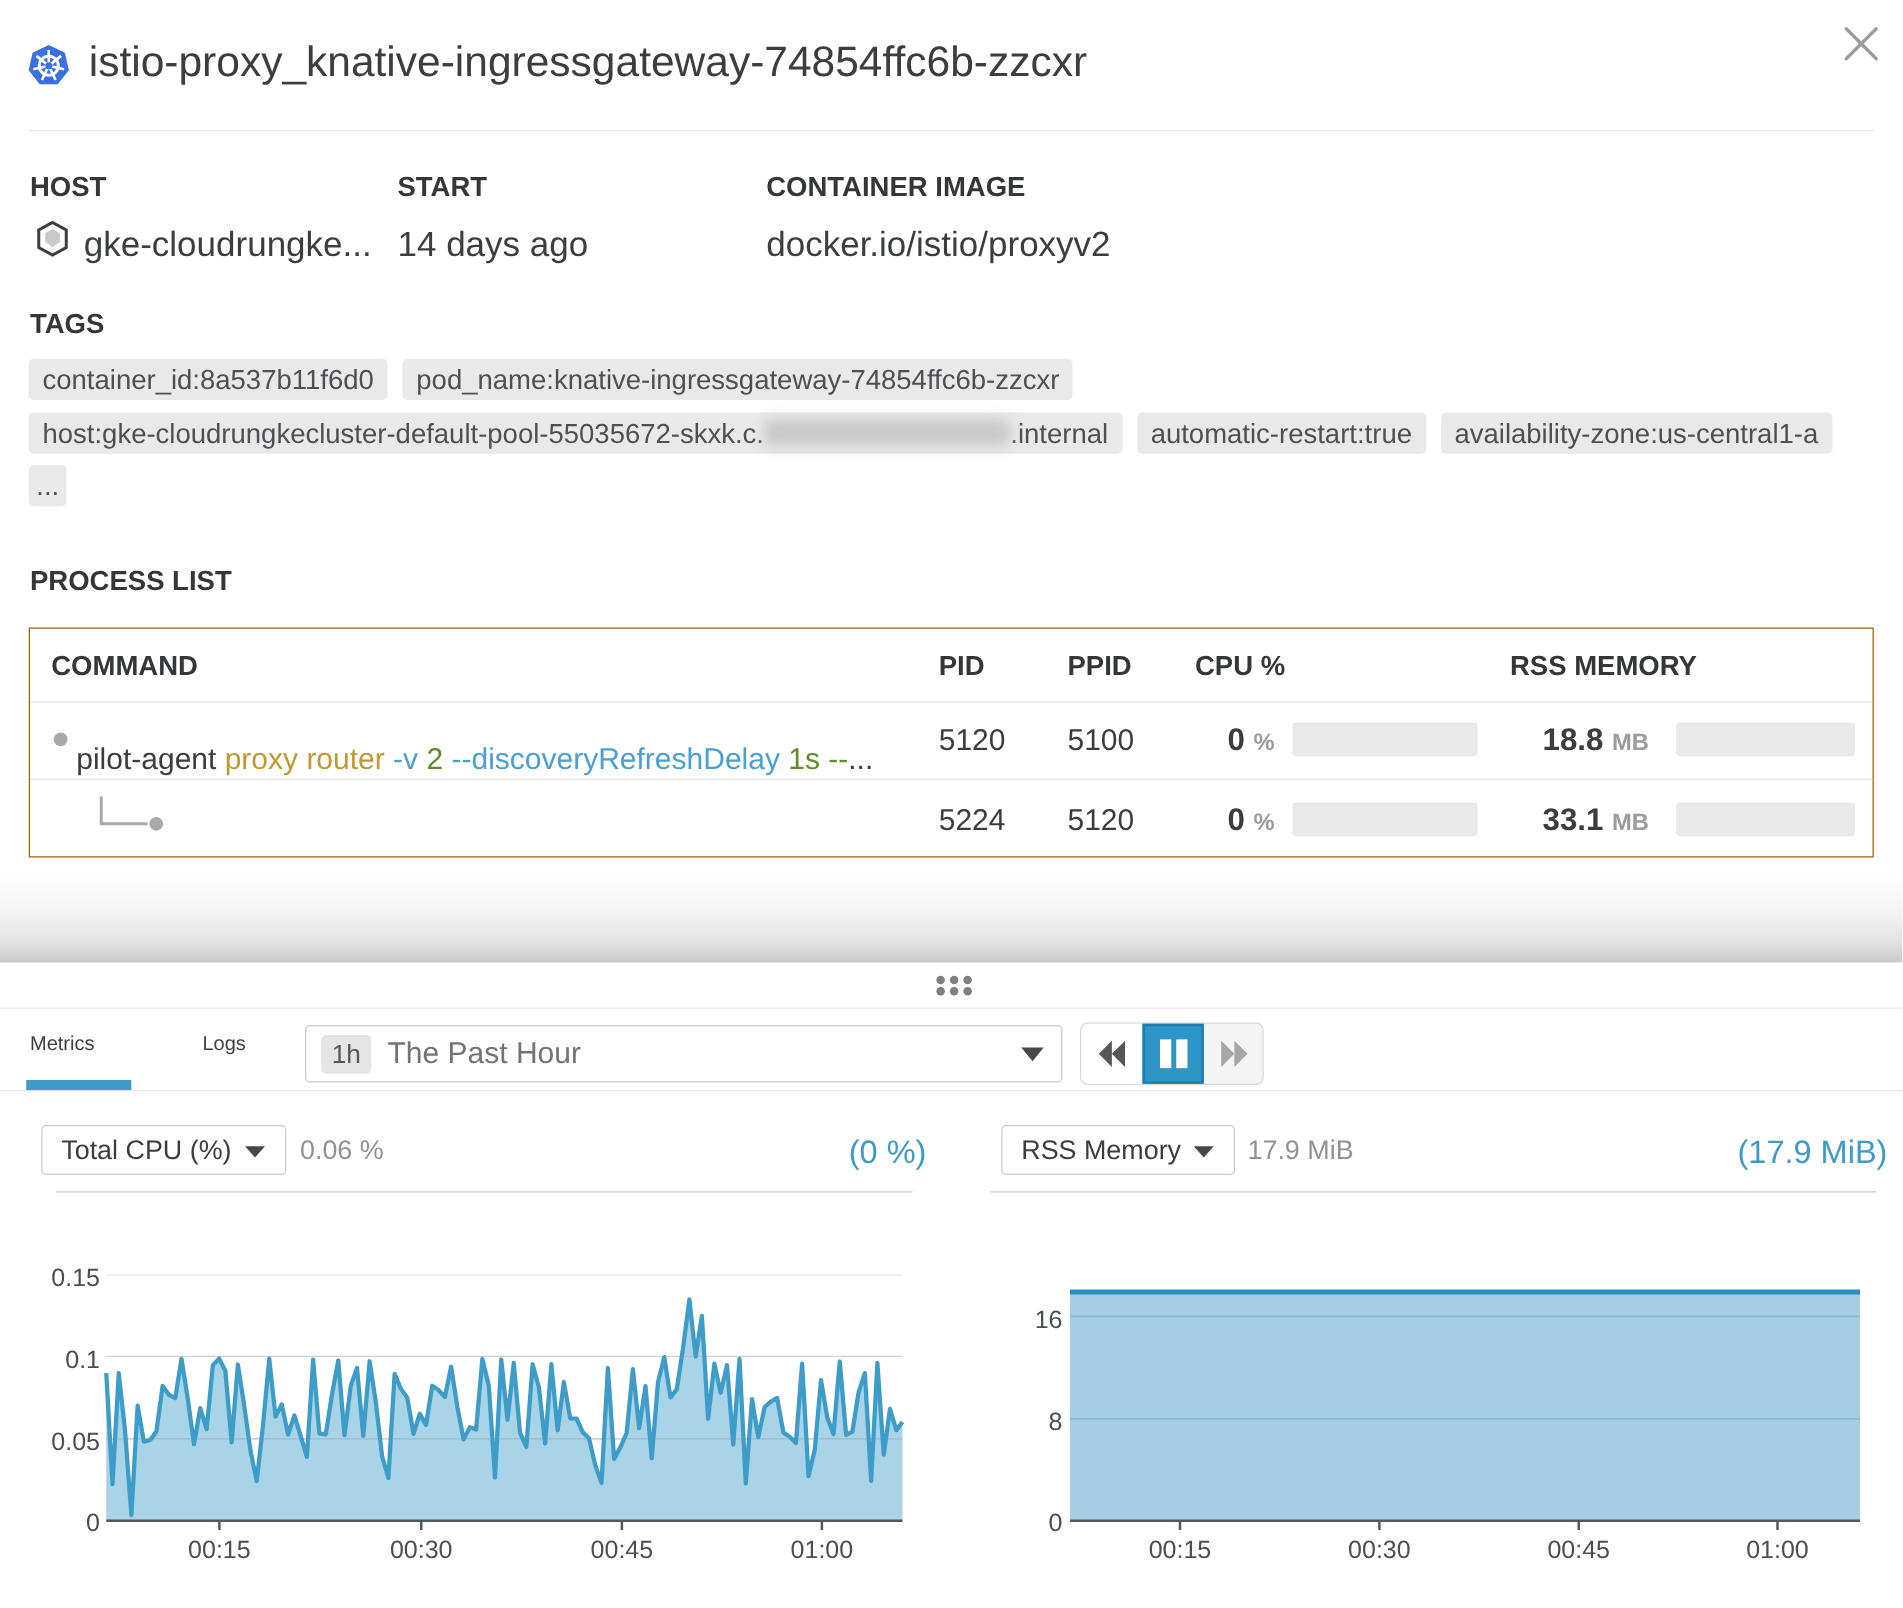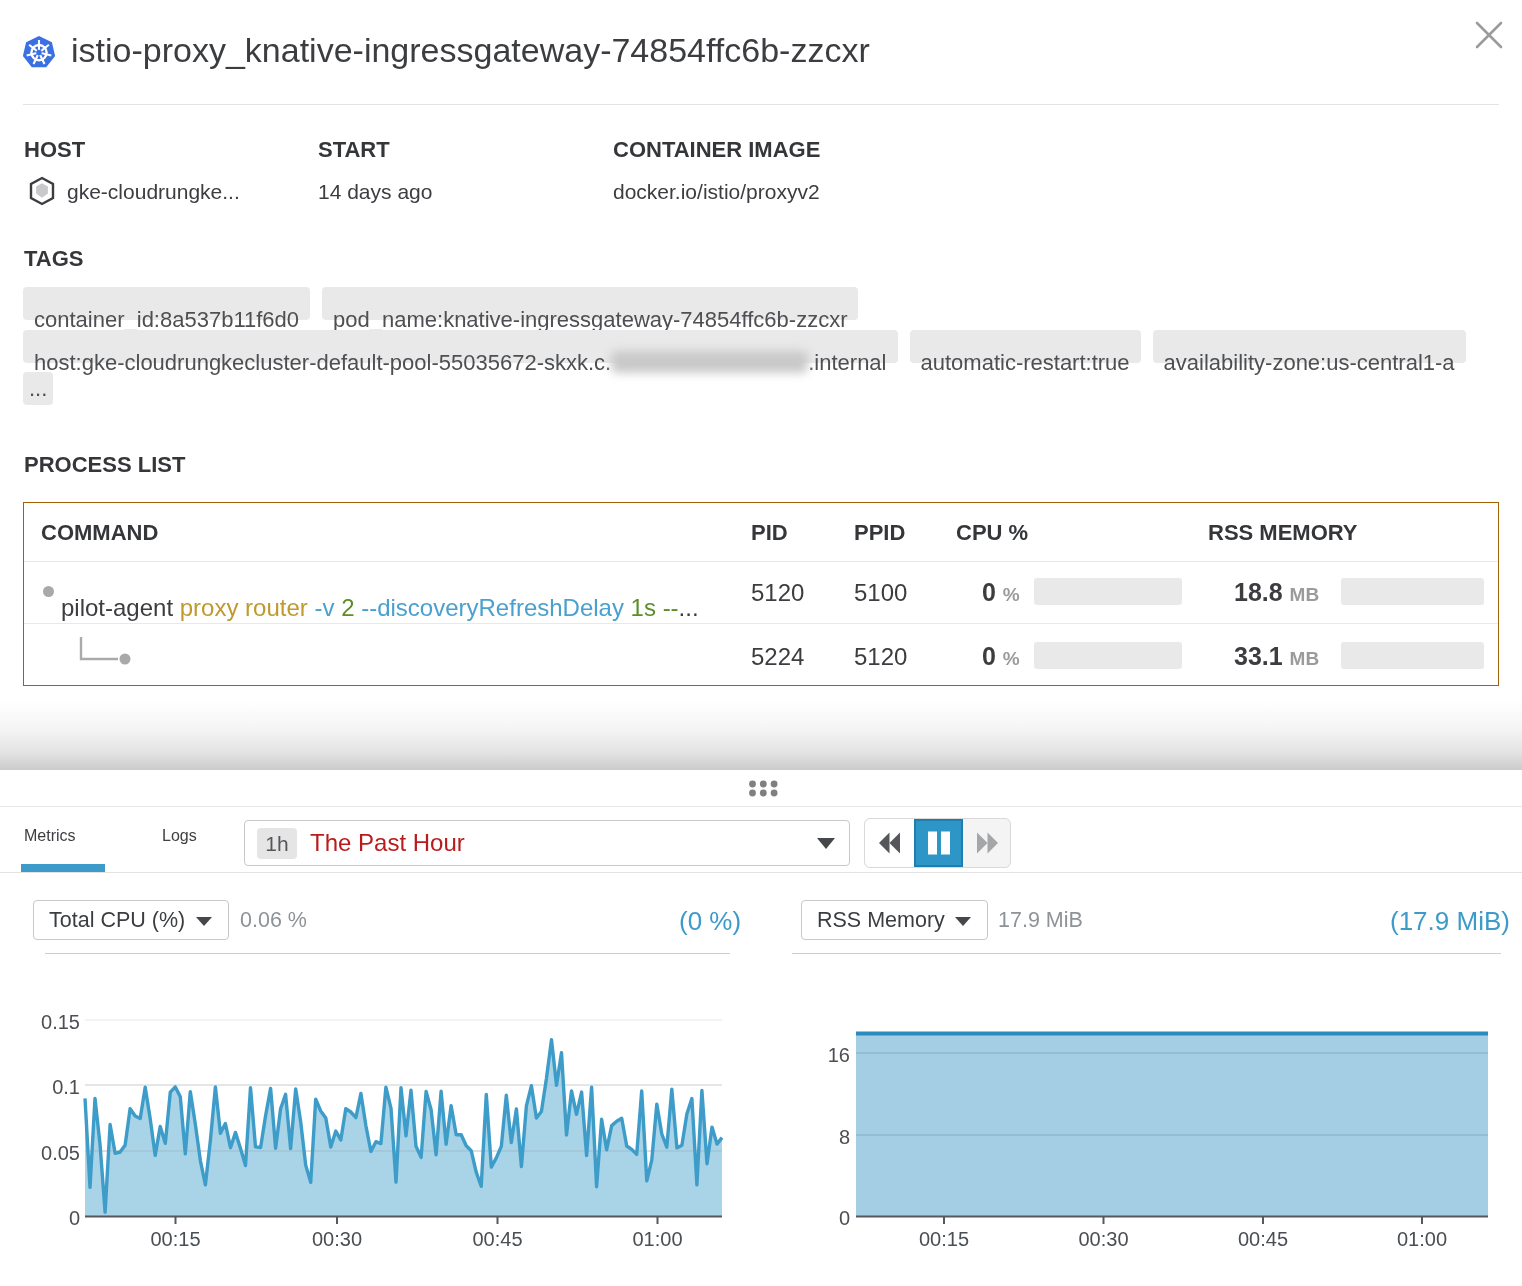--- a/index.html
+++ b/index.html
@@ -6,24 +6,24 @@
 html,body { width:1522px; height:1286px; background:#fff; font-family:"Liberation Sans", sans-serif; overflow:hidden; }
 .abs { position:absolute; }
 #stage { position:relative; width:1522px; height:1286px; background:#fff; }
 
 
 #title { left:71px; top:33px; font-size:34px; line-height:34px; color:#3b3d40; letter-spacing:0; }
 #hdrline { left:23px; top:104px; width:1476px; height:1px; background:#e3e3e3; }
 
 
 .lbl { font-size:22px; font-weight:bold; color:#34363a; }
-.val { font-size:21px; color:#3b3d40; }
-
-
-.tag { display:inline-block; height:33px; line-height:33px; background:#e9e9e9; border-radius:4px; color:#4d4f52; font-size:22px; padding:16px 11px; margin-right:12px; vertical-align:top; white-space:nowrap; }
+.val { font-size:28px; color:#3b3d40; }
+
+
+.tag { display:inline-block; height:33px; line-height:33px; background:#e9e9e9; border-radius:4px; color:#4d4f52; font-size:22px; padding:0 11px; margin-right:12px; vertical-align:top; white-space:nowrap; }
 .blur { display:inline-block; width:197px; height:22px; background:#c9c9c9; border-radius:6px; filter:blur(5px); vertical-align:-3px; }
 
 
 #ptable { left:23px; top:502px; width:1476px; height:184px; border:1px solid #a16207; }
 .th { font-size:22px; font-weight:bold; color:#34363a; position:absolute; }
 .td { font-size:24px; color:#3b3d40; position:absolute; white-space:nowrap; }
 .c-gold { color:#c0992f; } .c-blue { color:#4aa0ce; } .c-green { color:#5d8d28; }
 .pbar { position:absolute; background:#e9e9e9; border-radius:3px; height:27px; }
 .unit { font-size:19px; color:#9b9b9b; font-weight:bold; }
 .bignum { font-size:25px; font-weight:bold; color:#3b3d40; }
@@ -36,21 +36,21 @@
 
 .tab { font-size:16px; }
 #tab-metrics { left:24px; top:827px; color:#3b3d40; }
 #tab-logs { left:162px; top:827px; color:#404040; }
 #tabuline { left:21px; top:864px; width:84px; height:8px; background:#3d9bc9; }
 
 
 .selbox { position:absolute; border:1px solid #c9c9c9; border-radius:4px; background:#fff; }
 #timesel { left:244px; top:820px; width:606px; height:46px; }
 #badge1h { position:absolute; left:12px; top:7px; width:40px; height:31px; background:#e5e5e5; border-radius:4px; font-size:21px; color:#55575a; text-align:center; line-height:31px; }
-#timetext { position:absolute; left:65px; top:8px; font-size:24px; color:#b91c1c; }
+#timetext { position:absolute; left:65px; top:8px; font-size:24px; color:#737373; }
 .caret { position:absolute; width:0; height:0; border-left:9px solid transparent; border-right:9px solid transparent; border-top:11px solid #45474a; }
 
 
 #btngroup { left:864px; top:818px; width:147px; height:50px; border:1px solid #d9d9d9; border-radius:6px; background:#f4f4f4; }
 .pbtn { position:absolute; top:0; height:48px; width:49px; }
 #btn-pause { left:49px; background:#2e96c6; border:2px solid #1f7eae; }
 
 
 #cpusel { left:33px; top:900px; width:196px; height:40px; }
 #memsel { left:801px; top:900px; width:187px; height:40px; }

